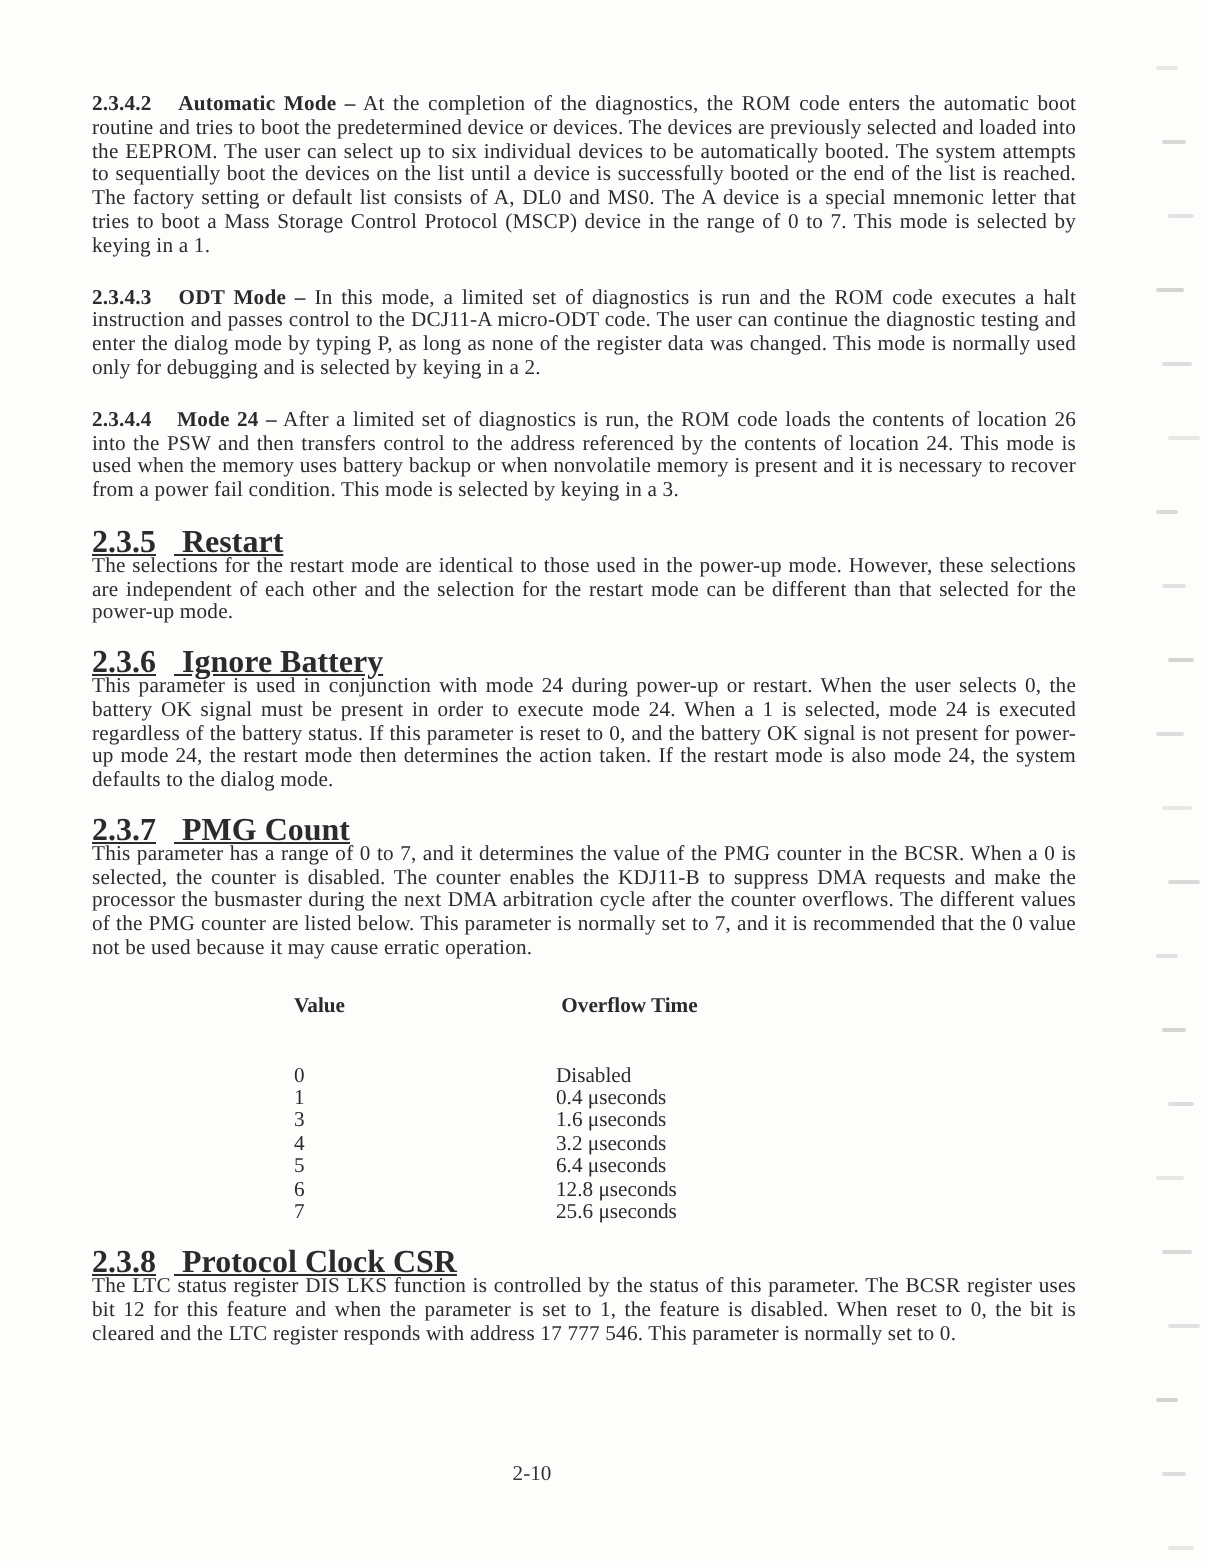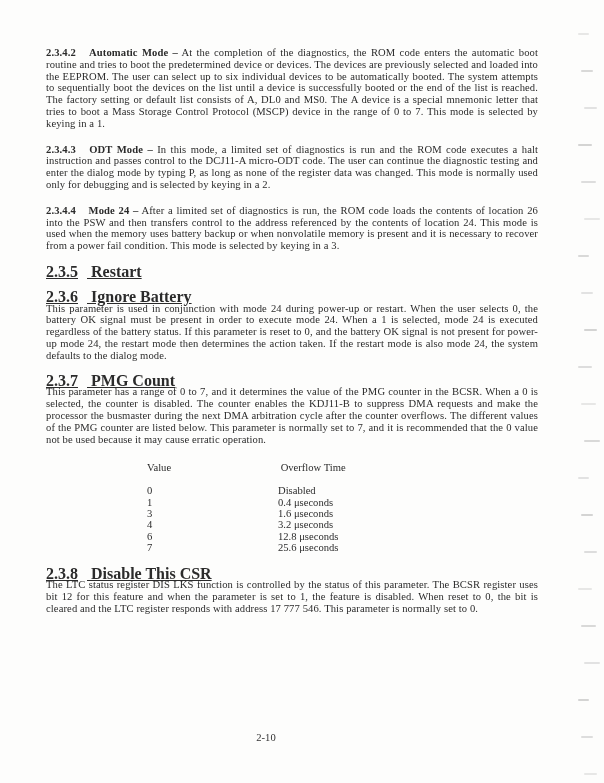--- a/index.html
+++ b/index.html
@@ -41,21 +41,21 @@
     line-height: 11.8px;
     font-weight: bold;
     text-decoration: underline;
   }
   
   .pmg-table {
     margin: 17px 0 14px 0;
     font-size: 10.6px;
     line-height: 11.8px;
   }
-  .t-head { font-weight: normal; margin-bottom: 11px; }
+  .t-head { font-weight: bold; margin-bottom: 23px; }
   .t-row  { line-height: 11.4px; font-family: Liberation Serif, serif; }
   .c1 {
     display: inline-block;
     margin-left: 101px;
     width: 131px;
   }
   .c2 { display: inline-block; }
   
   .page-number {
     position: absolute;
@@ -103,20 +103,21 @@
         <span class="title">Mode 24 –</span>
         <span>After a limited set of diagnostics is run, the ROM code loads the contents of location 26 into the PSW and then transfers control to the address referenced by the contents of location 24. This mode is used when the memory uses battery backup or when nonvolatile memory is present and it is necessary to recover from a power fail condition. This mode is selected by keying in a 3.</span>
       </p>
     </div>
 
     <div class="blocksec">
       <p class="head">
         <span class="num">2.3.5</span>
         <span class="title">Restart</span>
       </p>
+      <p class="body">The selections for the restart mode are identical to those used in the power-up mode. However, these selections are independent of each other and the selection for the restart mode can be different than that selected for the power-up mode.</p>
     </div>
 
     <div class="blocksec">
       <p class="head">
         <span class="num">2.3.6</span>
         <span class="title">Ignore Battery</span>
       </p>
       <p class="body">This parameter is used in conjunction with mode 24 during power-up or restart. When the user selects 0, the battery OK signal must be present in order to execute mode 24. When a 1 is selected, mode 24 is executed regardless of the battery status. If this parameter is reset to 0, and the battery OK signal is not present for power-up mode 24, the restart mode then determines the action taken. If the restart mode is also mode 24, the system defaults to the dialog mode.</p>
     </div>
 
@@ -131,29 +132,30 @@
     <div class="pmg-table">
       <div class="t-head">
         <span class="c1">Value</span>
         <span class="c2">Overflow Time</span>
       </div>
       <div class="t-rows" id="pmg-rows">
           <div class="t-row"><span class="c1">0</span><span class="c2">Disabled</span></div>
           <div class="t-row"><span class="c1">1</span><span class="c2">0.4 μseconds</span></div>
           <div class="t-row"><span class="c1">3</span><span class="c2">1.6 μseconds</span></div>
           <div class="t-row"><span class="c1">4</span><span class="c2">3.2 μseconds</span></div>
+          <div class="t-row"><span class="c1">5</span><span class="c2">6.4 μseconds</span></div>
           <div class="t-row"><span class="c1">6</span><span class="c2">12.8 μseconds</span></div>
           <div class="t-row"><span class="c1">7</span><span class="c2">25.6 μseconds</span></div>
         </div>
     </div>
 
     <div class="blocksec">
       <p class="head">
         <span class="num">2.3.8</span>
-        <span class="title">Disable This CSR</span>
+        <span class="title">Protocol Clock CSR</span>
       </p>
       <p class="body">The LTC status register DIS LKS function is controlled by the status of this parameter. The BCSR register uses bit 12 for this feature and when the parameter is set to 1, the feature is disabled. When reset to 0, the bit is cleared and the LTC register responds with address 17 777 546. This parameter is normally set to 0.</p>
     </div>
 
   </div>
 
   <div class="page-number">2-10</div>
 
   <div class="artifacts" id="artifacts">
       <div class="dash" style="top: 33px; left: 578px; width: 11px; opacity: 0.22;"></div>

